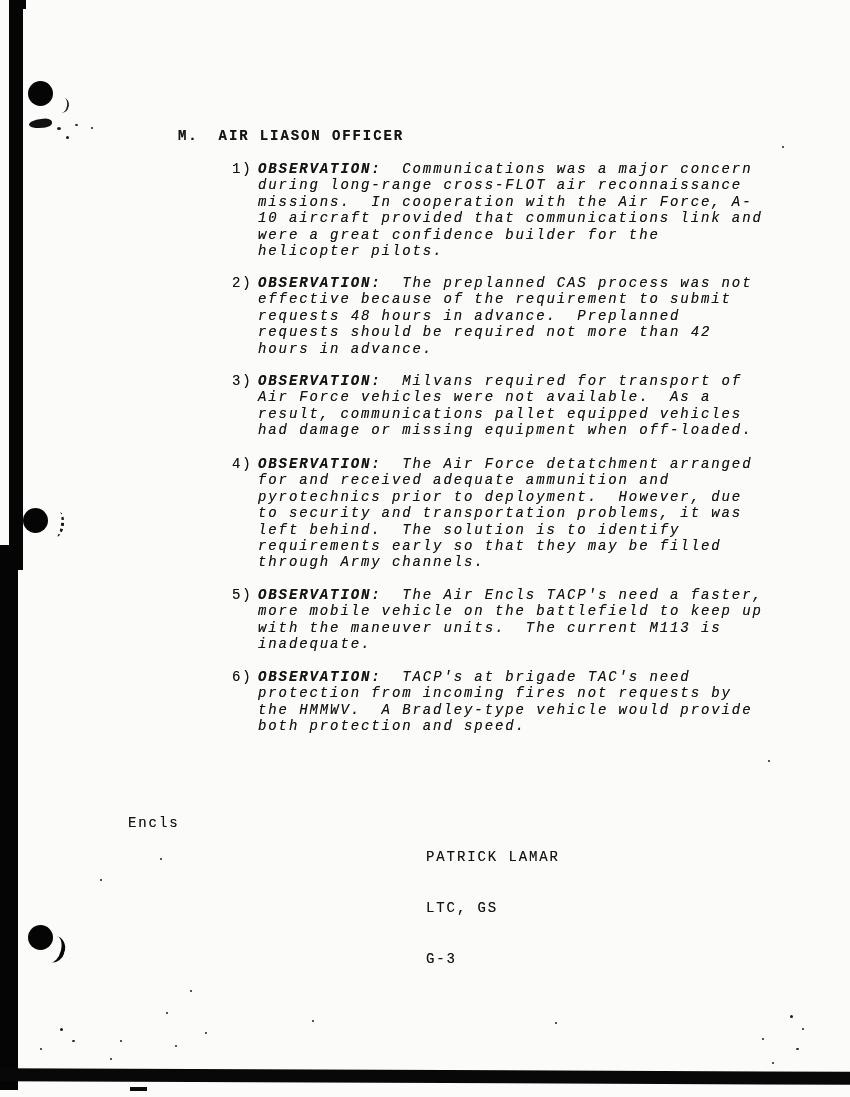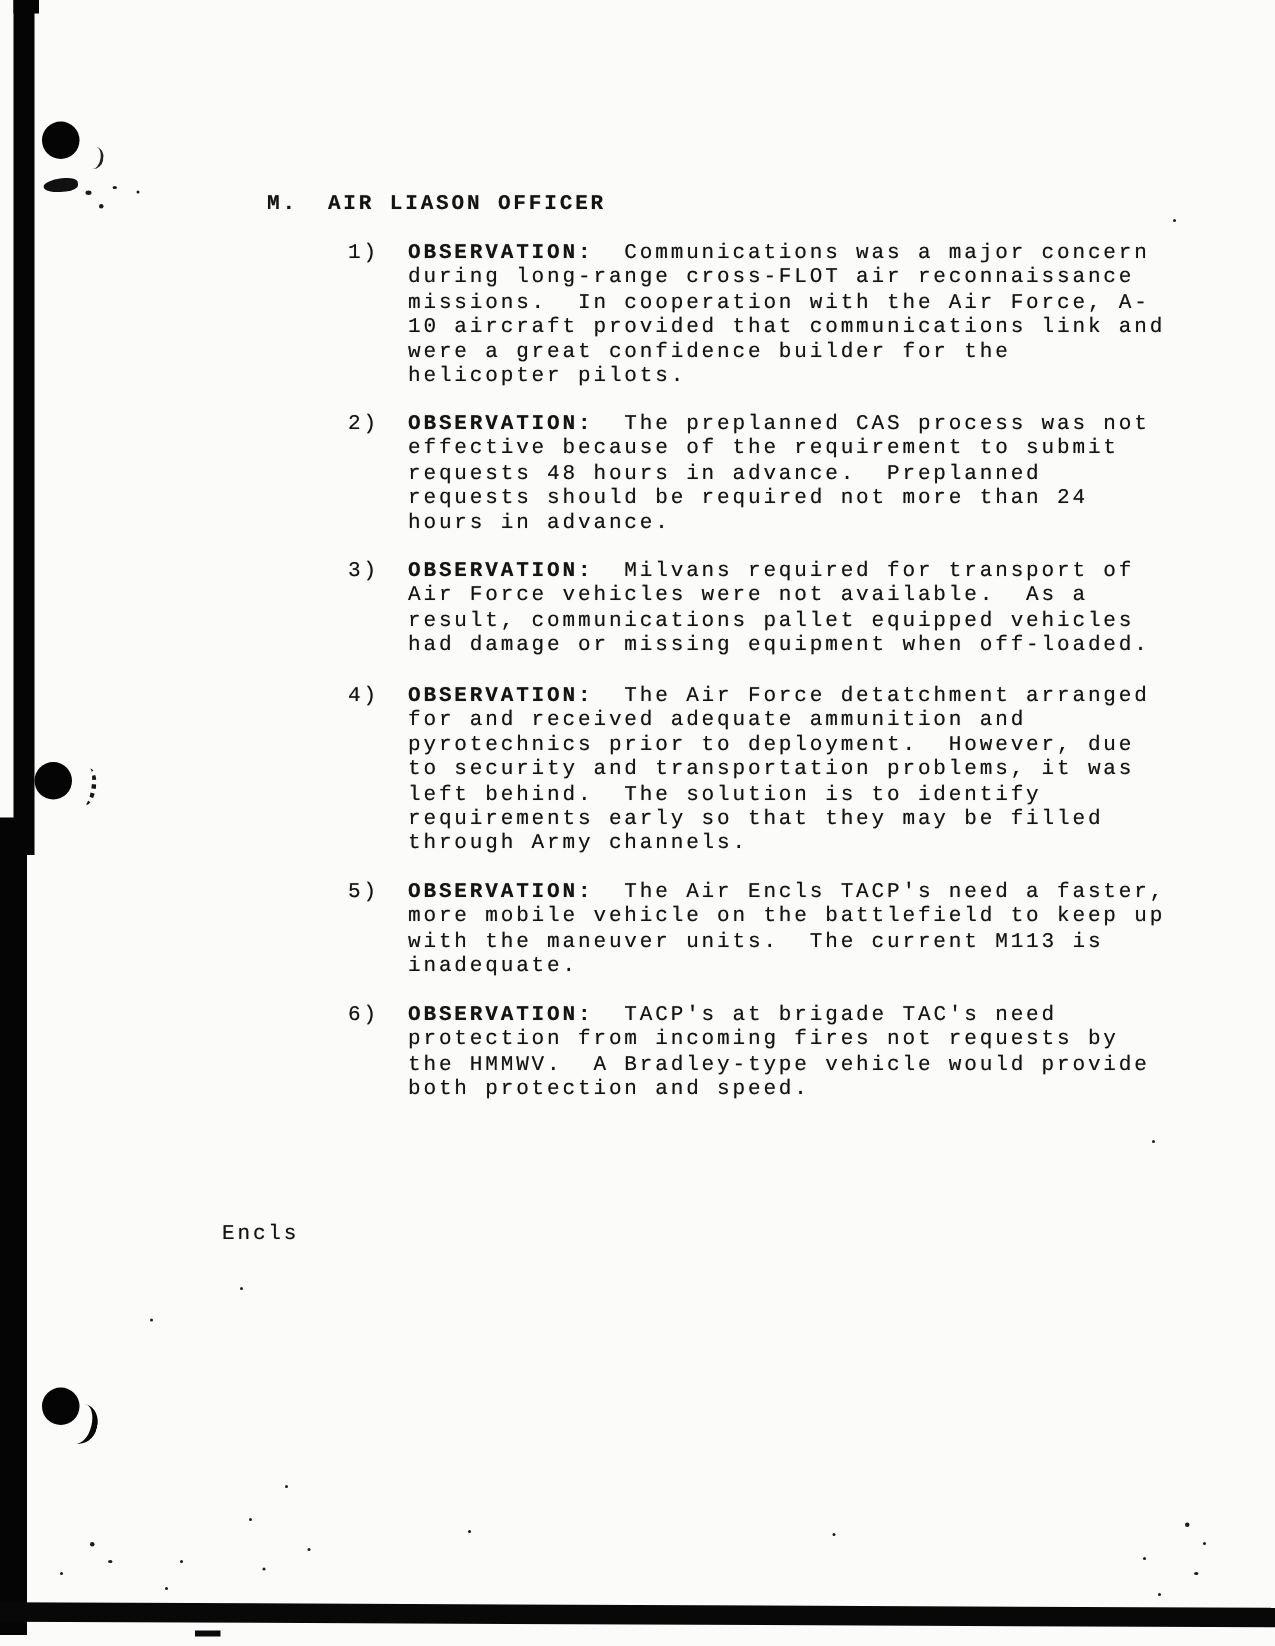--- a/index.html
+++ b/index.html
@@ -14,24 +14,24 @@
     font-size:14px;
     letter-spacing:1.9px;
     line-height:16.4px;
     text-shadow:0 0 0.5px rgba(10,10,10,.55);
   }
   .doc-header{position:absolute;left:178px;top:128px;display:flex;gap:20px;font-weight:bold;}
   .obs{position:absolute;left:232px;display:flex;}
   .obs-number{width:26px;flex:0 0 26px;}
   .obs-text{white-space:pre-wrap;width:530px;margin-left:0;}
   .obs-text{position:relative;left:0;}
-  .obs .obs-text{margin-left:14px;}
+  .obs .obs-text{margin-left:0;font-style:italic;}
   .obs-body{white-space:pre-wrap;}
   .obs-label{font-weight:bold;}
-  .footer-encls{position:absolute;left:128px;top:815px;margin-left:20px;}
+  .footer-encls{position:absolute;left:128px;top:815px;}
   .signature{position:absolute;left:426px;top:815px;line-height:17px;white-space:pre;}
   
   .bar-left-top{position:absolute;left:9px;top:0;width:14px;height:570px;background:#050505;}
   .bar-left-bottom{position:absolute;left:0px;top:545px;width:18px;height:545px;background:#050505;}
   .bar-top-notch{position:absolute;left:9px;top:0;width:17px;height:9px;background:#050505;}
   .bar-bottom{position:absolute;left:-6px;top:1070px;width:862px;height:13px;background:#080808;transform:rotate(0.25deg);}
   .bottom-dash{position:absolute;left:130px;top:1087px;width:17px;height:4px;background:#0a0a0a;}
   .hole{position:absolute;width:25px;height:25px;border-radius:50%;background:#050505;}
   .hole1{left:28px;top:81px;}
   .hole2{left:23px;top:508px;}
@@ -65,21 +65,21 @@
 10 aircraft provided that communications link and
 were a great confidence builder for the
 helicopter pilots.</span></span>
   </div>
 
   <div class="obs tw" style="top:275px;">
     <span class="obs-number">2)</span>
     <span class="obs-text"><span class="obs-label">OBSERVATION:</span><span class="obs-body">  The preplanned CAS process was not
 effective because of the requirement to submit
 requests 48 hours in advance.  Preplanned
-requests should be required not more than 24
+requests should be required not more than 42
 hours in advance.</span></span>
   </div>
 
   <div class="obs tw" style="top:373px;">
     <span class="obs-number">3)</span>
     <span class="obs-text"><span class="obs-label">OBSERVATION:</span><span class="obs-body">  Milvans required for transport of
 Air Force vehicles were not available.  As a
 result, communications pallet equipped vehicles
 had damage or missing equipment when off-loaded.</span></span>
   </div>
@@ -106,20 +106,25 @@
   <div class="obs tw" style="top:669px;">
     <span class="obs-number">6)</span>
     <span class="obs-text"><span class="obs-label">OBSERVATION:</span><span class="obs-body">  TACP's at brigade TAC's need
 protection from incoming fires not requests by
 the HMMWV.  A Bradley-type vehicle would provide
 both protection and speed.</span></span>
   </div>
 
   <div class="footer-encls tw">Encls</div>
 
+  <div class="signature tw">
+    <div>PATRICK LAMAR</div>
+    <div>LTC, GS</div>
+    <div>G-3</div>
+  </div>
 
   <div class="bar-left-top"></div>
   <div class="bar-left-bottom"></div>
   <div class="bar-top-notch"></div>
   <div class="bar-bottom"></div>
   <div class="bottom-dash"></div>
 
   <div class="hole hole1"></div>
   <div class="hole hole2"></div>
   <div class="hole hole3"></div>

